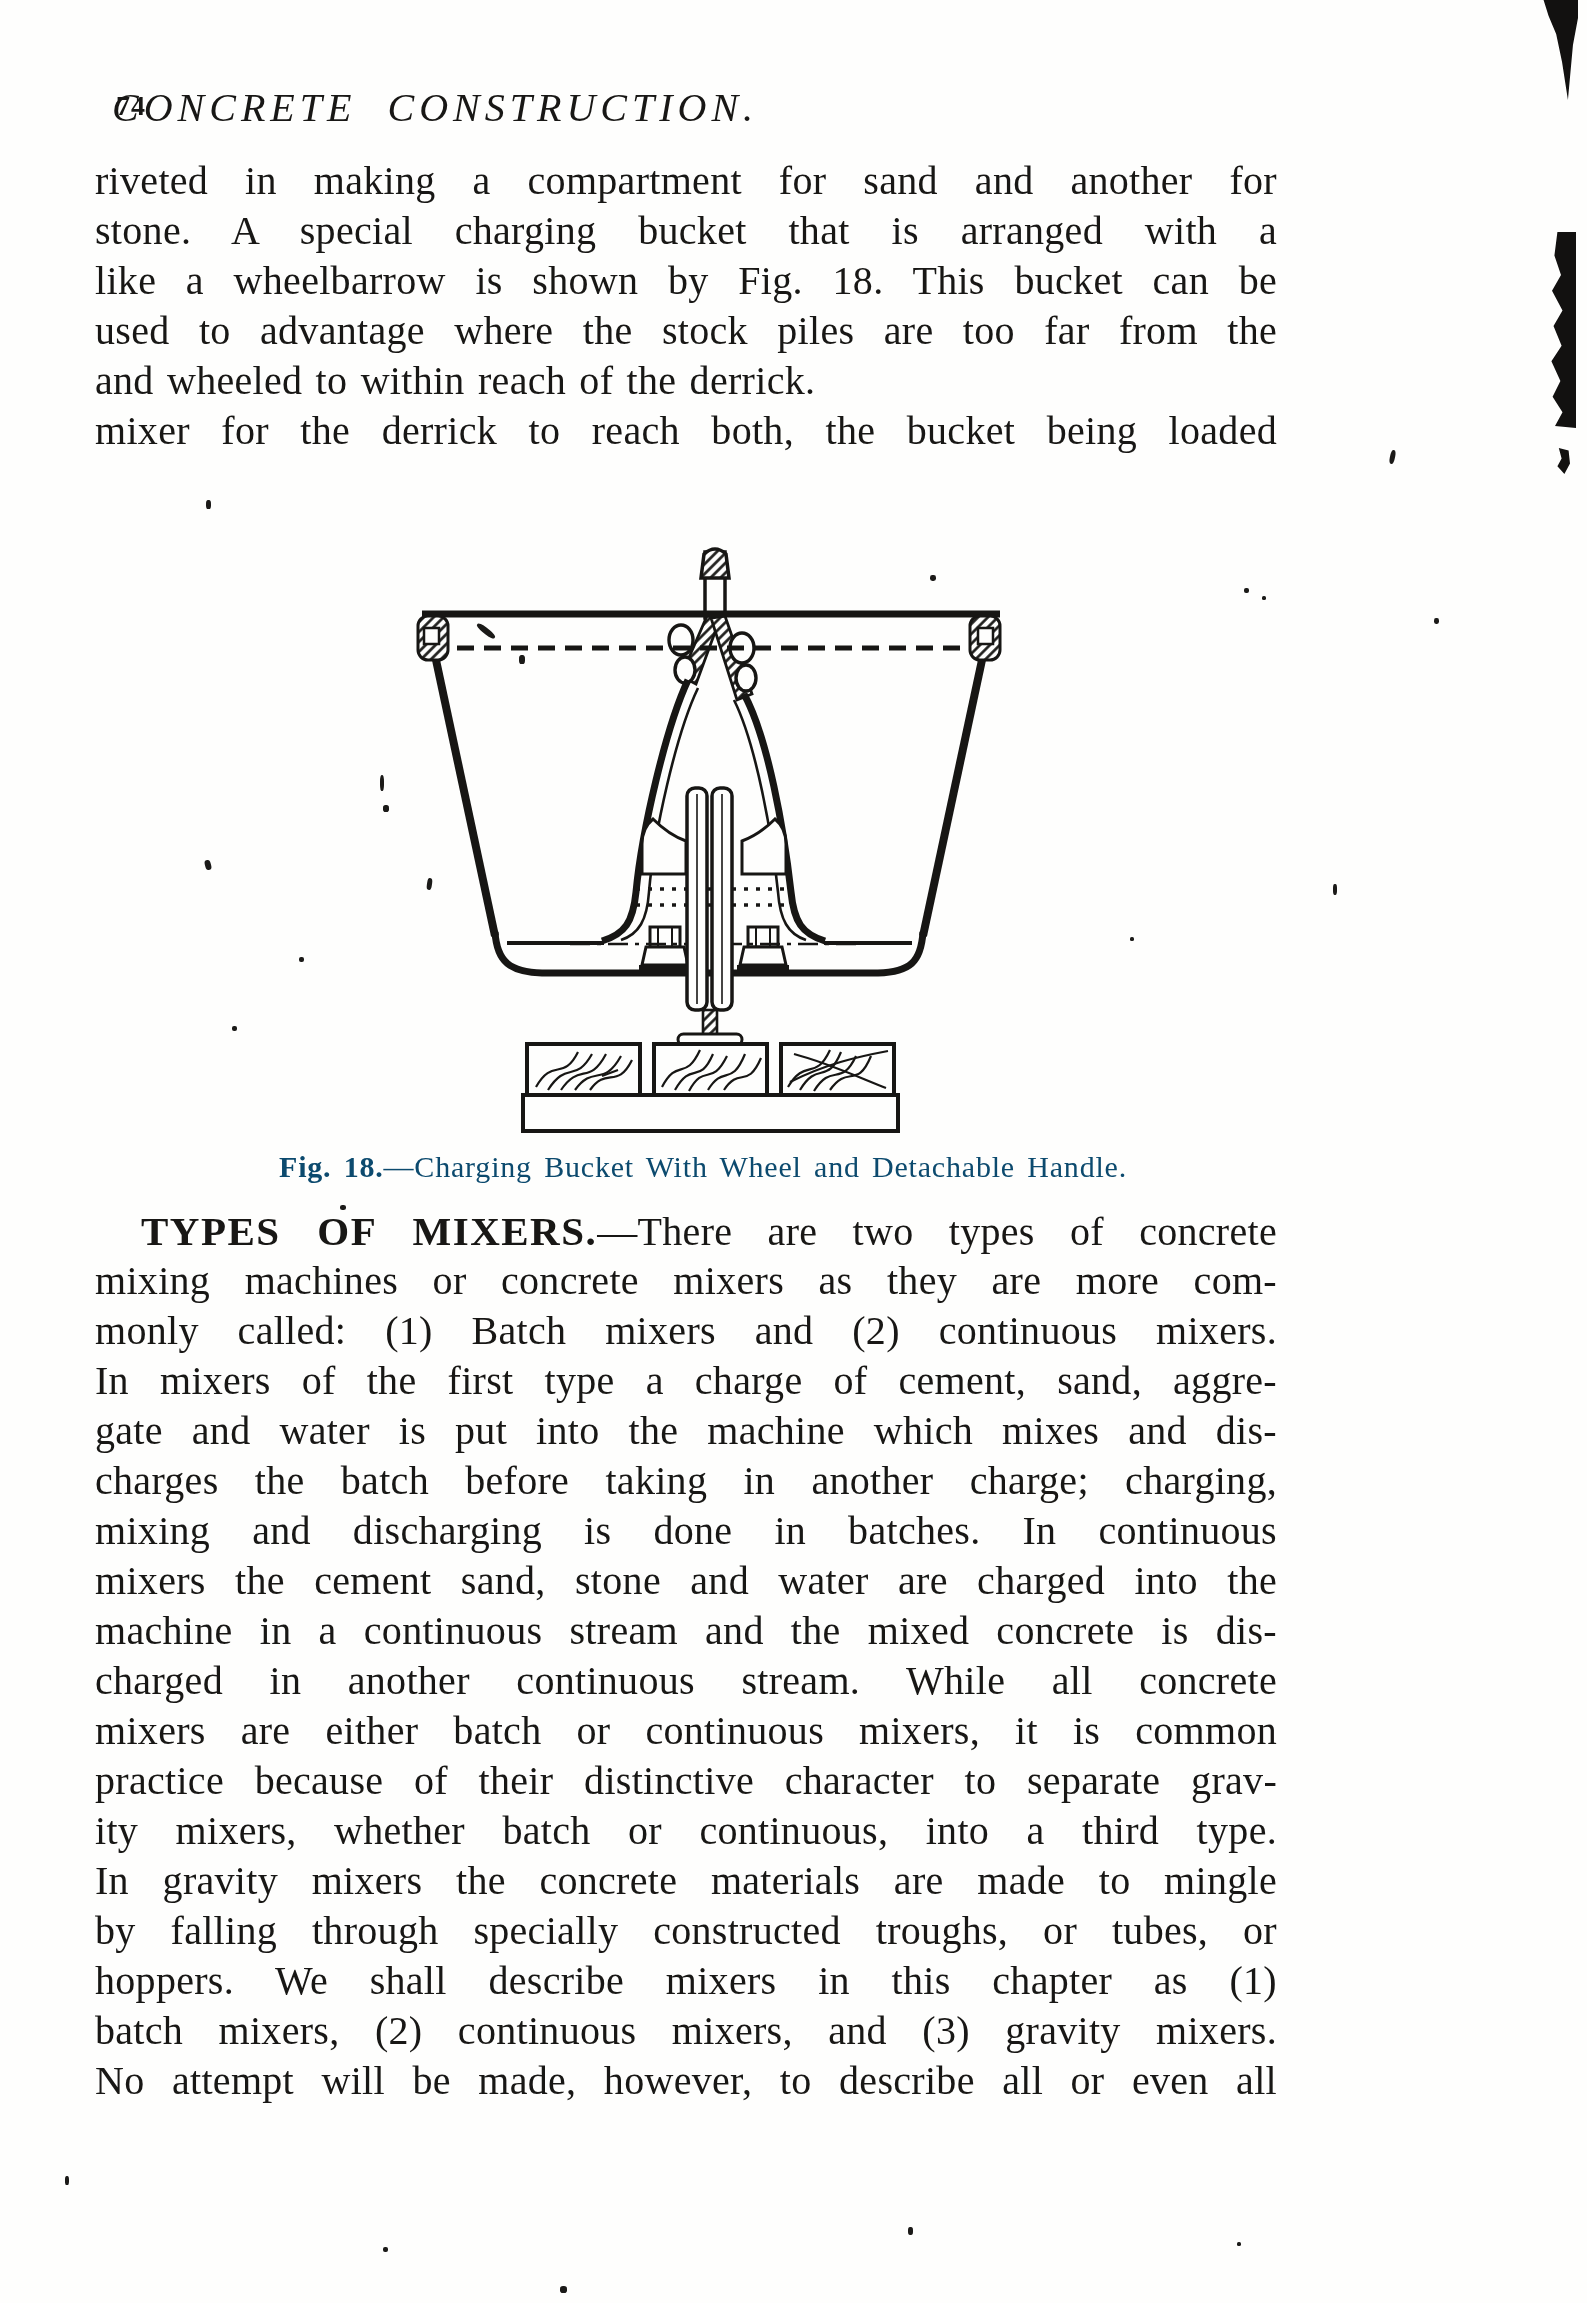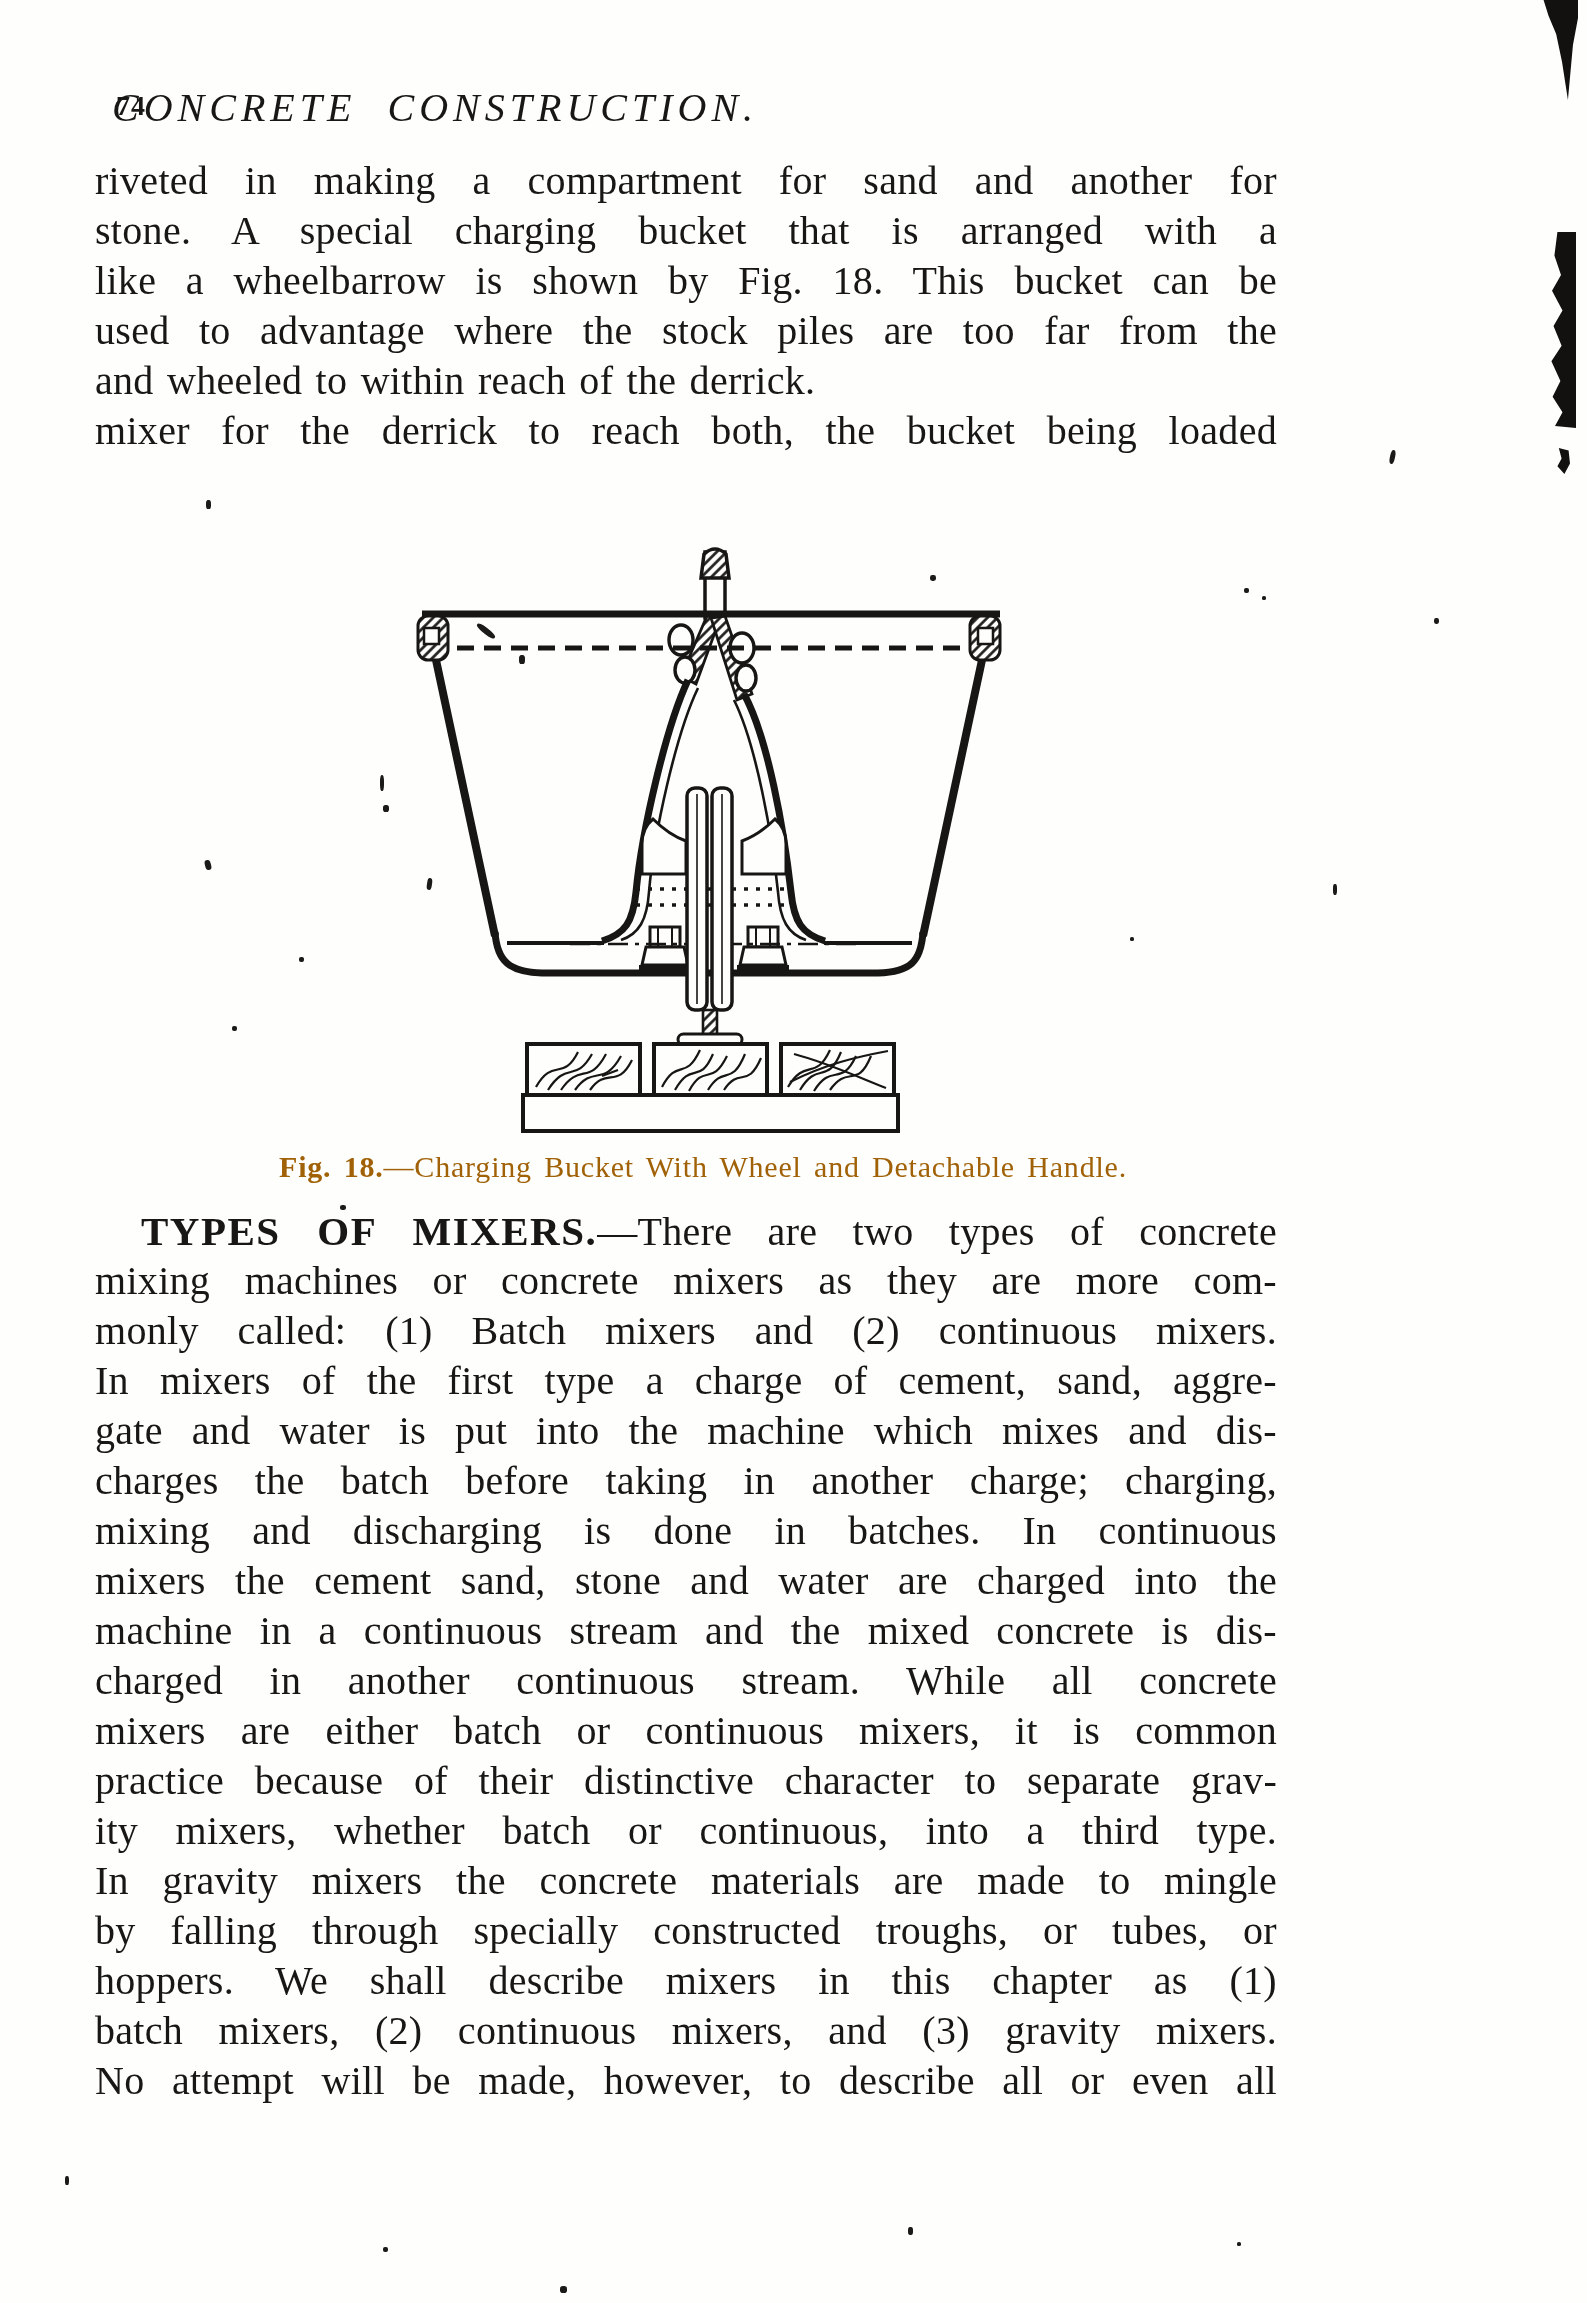--- a/index.html
+++ b/index.html
@@ -20,21 +20,21 @@
   .tline{
     width:100%;height:50px;line-height:50px;font-size:40px;
     letter-spacing:0.3px;word-spacing:3px;
     text-align:justify;text-align-last:justify;white-space:nowrap;overflow:visible;
   }
   .tline-last{text-align-last:left;}
   .tline .lead{font-weight:700;font-size:41px;letter-spacing:1.5px;}
   .indent{text-indent:46px;}
   
   .caption{position:absolute;left:112px;top:1150px;width:1182px;text-align:center;
-    font-size:30px;letter-spacing:0.8px;word-spacing:4px;color:#a16207;}
+    font-size:30px;letter-spacing:0.8px;word-spacing:4px;color:#0c4a6e;}
   .caption .cap-lead{font-weight:700;}
   
   .fig{position:absolute;left:378px;top:542px;width:664px;height:604px;}
   svg .ln{stroke:#171614;fill:none;}
   svg .fw{fill:#fefefd;stroke:#171614;}
   
   .speck{position:absolute;background:#1b1a18;border-radius:40%;}
   .edge-wedge{position:absolute;left:1536px;top:0;width:42px;height:100px;background:#121110;
     clip-path:polygon(18% 0,100% 0,100% 18%,88% 45%,76% 100%,62% 62%,48% 34%,30% 16%);}
   .edge-strip{position:absolute;left:1546px;top:232px;width:30px;height:196px;background:#121110;

